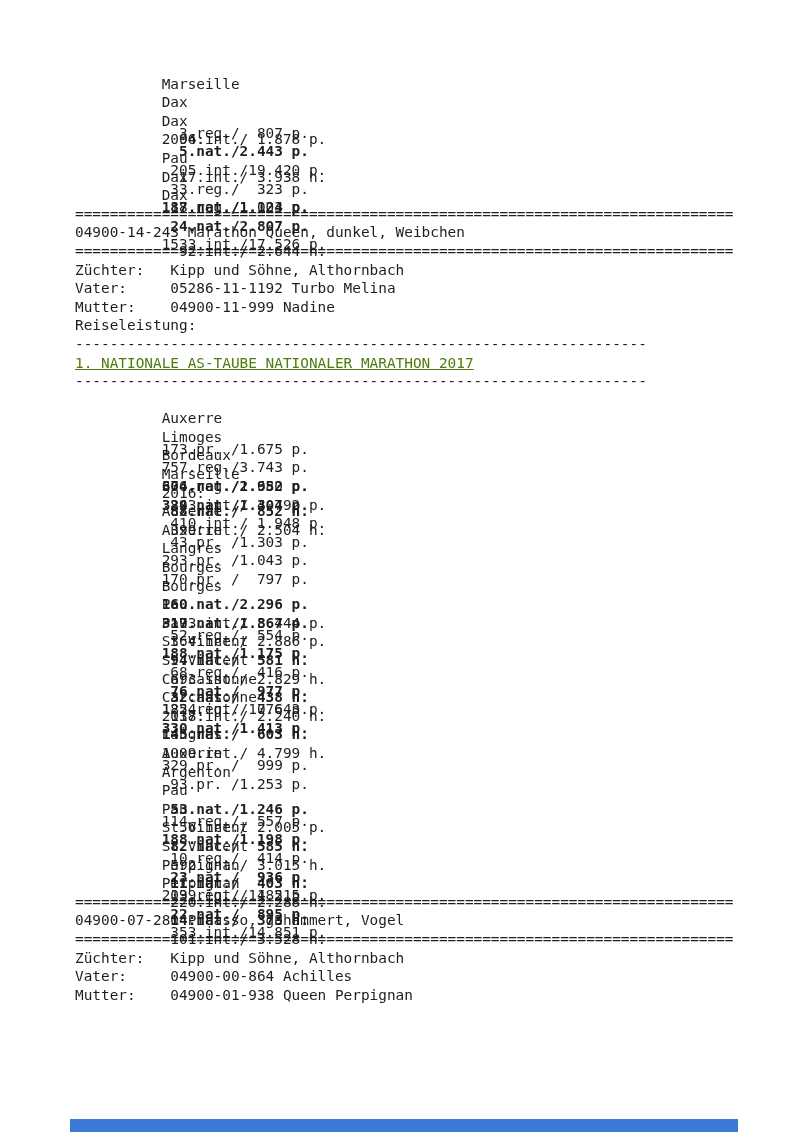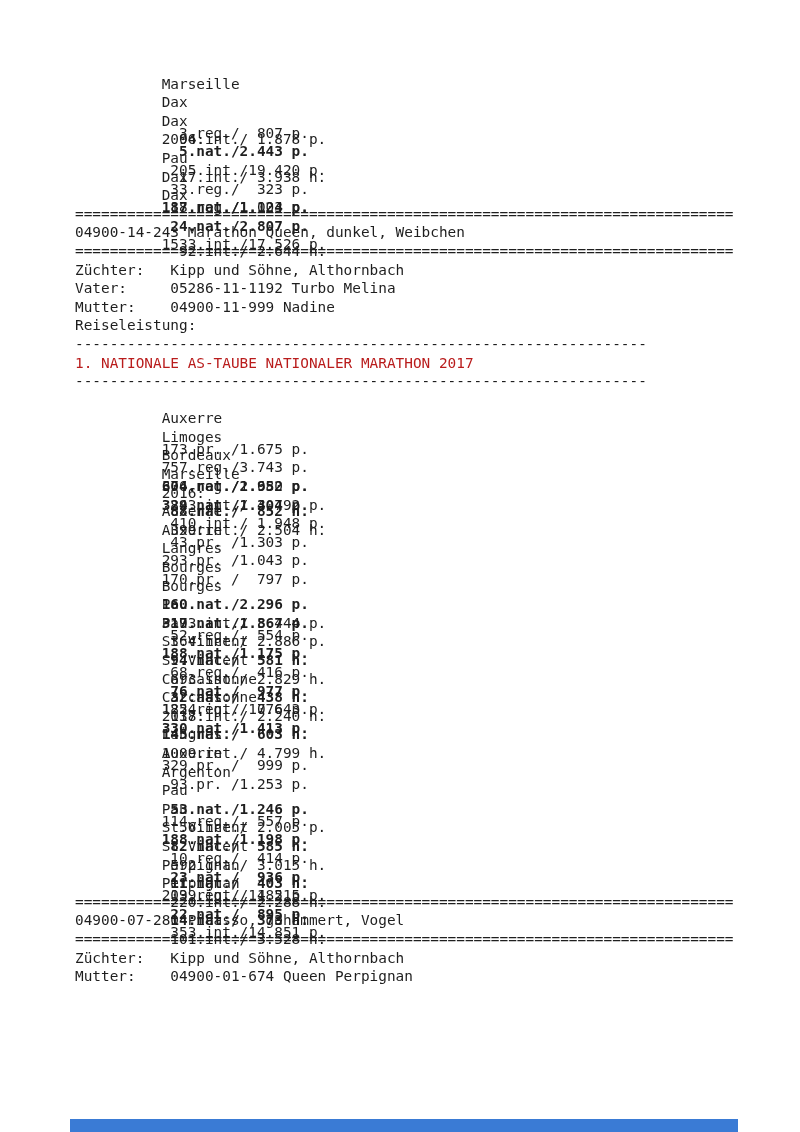--- a/index.html
+++ b/index.html
@@ -19,21 +19,21 @@
     line-height:18.6px;
     color:#1e1e1e;
   }
   .line{height:18.6px;white-space:pre;}
   .row span{display:inline-block;white-space:pre;vertical-align:top;}
   .place{width:13ch;}
   .c1{width:18ch;margin-top:12px;}
   .c2{width:18ch;font-weight:bold;}
   .c3{width:19ch;text-align:right;}
   .lbl{display:inline-block;min-width:11ch;white-space:pre;}
-  .red{color:#b91c1c;}
+  .red{color:#4d7c0f;text-decoration:underline;}
   .sep{color:#1e1e1e;}
   .sel-bar{
     position:absolute;
     left:70px;
     top:1119px;
     width:668px;
     height:13px;
     background:#3a7bd5;
   }
 </style>
@@ -264,18 +264,19 @@
         </div>
       </div>
 
     <div class="line"></div>
 
     <div class="line sep">============================================================================</div>
     <div class="line">04900-07-280 Picasso, gehämmert, Vogel</div>
     <div class="line sep">============================================================================</div>
 
     <div class="line"><span class="lbl">Züchter:</span><span>Kipp und Söhne, Althornbach</span></div>
-    <div class="line"><span class="lbl">Mutter:</span><span>04900-01-674 Queen Perpignan</span></div>
+    <div class="line"><span class="lbl">Vater:</span><span>04900-00-864 Achilles</span></div>
+    <div class="line"><span class="lbl">Mutter:</span><span>04900-01-938 Queen Perpignan</span></div>
 
   </div>
 
   <div class="sel-bar"></div>
 </div>
 
 </body></html>

